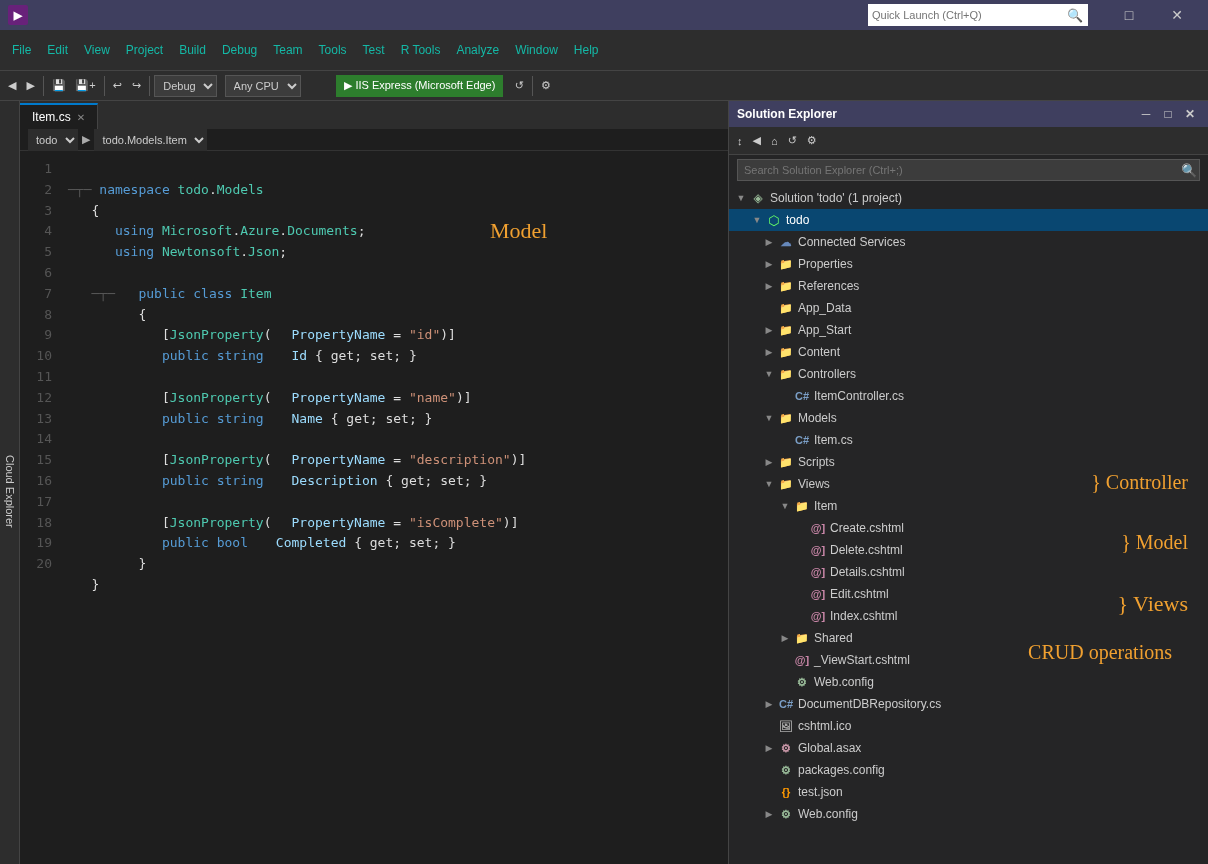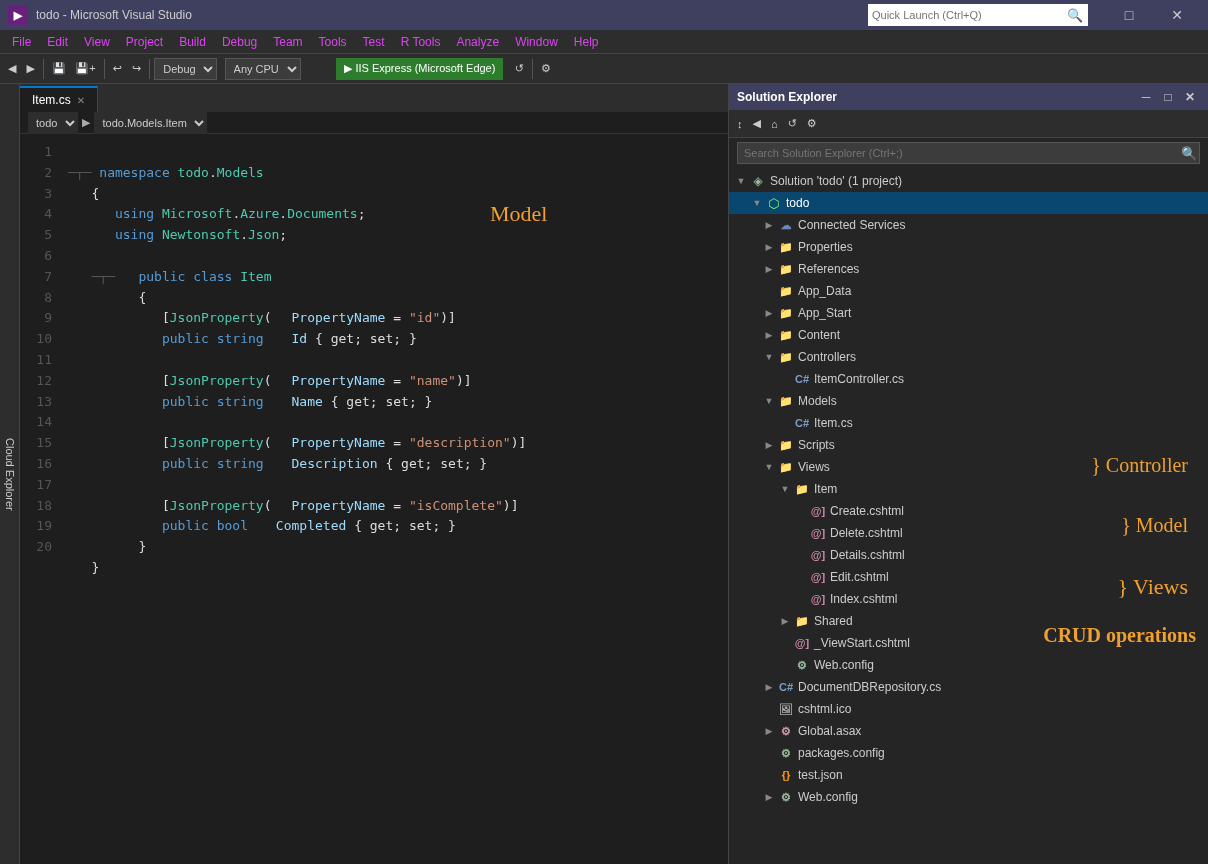--- a/index.html
+++ b/index.html
@@ -11,21 +11,21 @@
     #title-bar .title-text { font-size: 12px; color: #ccc; flex: 1; }
     #title-bar .window-controls { display: flex; gap: 2px; margin-left: auto; }
     #title-bar .win-btn { width: 46px; height: 30px; display: flex; align-items: center; justify-content: center; color: #ccc; cursor: pointer; font-size: 14px; }
 
     
     #quick-launch { position: absolute; right: 120px; top: 4px; width: 220px; height: 22px; background: #fff; display: flex; align-items: center; padding: 0 4px; }
     #quick-launch input { border: none; outline: none; font-size: 11px; color: #333; width: 100%; }
     #quick-launch .search-icon { color: #666; font-size: 13px; }
 
     
-    #menu-bar { background: #2d2d2d; color: #d946ef; height: 24px; display: flex; align-items: center; padding: 0 4px; border-bottom: 1px solid #444; }
+    #menu-bar { background: #2d2d2d; color: #14b8a6; height: 41px; display: flex; align-items: center; padding: 0 4px; border-bottom: 1px solid #444; }
     #menu-bar .menu-item { padding: 0 8px; height: 24px; display: flex; align-items: center; cursor: pointer; font-size: 12px; }
 
     
     #toolbar { background: #2d2d2d; height: 30px; display: flex; align-items: center; padding: 0 4px; gap: 2px; border-bottom: 1px solid #444; }
     .tb-btn { height: 24px; padding: 0 4px; display: flex; align-items: center; cursor: pointer; color: #ccc; font-size: 11px; gap: 2px; }
     .tb-separator { width: 1px; height: 20px; background: #555; margin: 0 2px; }
     .tb-dropdown { background: #3c3c3c; border: 1px solid #555; color: #ccc; height: 22px; padding: 0 4px; font-size: 11px; cursor: pointer; }
     .tb-run-btn { background: #2d7d2d; color: #fff; padding: 0 8px; height: 22px; display: flex; align-items: center; gap: 4px; font-size: 11px; border: none; cursor: pointer; margin-left: 28px; }
 
     
@@ -77,21 +77,20 @@
     .tree-item .expand { width: 16px; display: inline-flex; align-items: center; justify-content: center; color: #888; font-size: 9px; }
     .tree-item .icon { width: 18px; display: inline-flex; align-items: center; justify-content: center; margin-right: 3px; }
     .project-icon { color: #6f6; font-size: 13px; }
     .solution-icon { color: #9b9; font-size: 12px; }
   </style>
 </head>
 <body>
 
 <div id="title-bar">
   <div class="vs-icon">▶</div>
-  <span class="title-text">todo - Microsoft Visual Studio</span>
 
   <div id="quick-launch">
     <input type="text" placeholder="Quick Launch (Ctrl+Q)" style="">
     <span class="search-icon">🔍</span>
   </div>
   <div class="window-controls">
     <div class="win-btn">─</div>
     <div class="win-btn">□</div>
     <div class="win-btn">✕</div>
   </div>
@@ -389,18 +388,18 @@
 
     <div style="position:absolute;top:370px;right:20px;pointer-events:none;">
       <span style="font-family:'Comic Sans MS',cursive;color:#f0a030;font-size:20px;">} Controller</span>
     </div>
     <div style="position:absolute;top:430px;right:20px;pointer-events:none;">
       <span style="font-family:'Comic Sans MS',cursive;color:#f0a030;font-size:20px;">} Model</span>
     </div>
     <div style="position:absolute;top:490px;right:20px;pointer-events:none;">
       <span style="font-family:'Comic Sans MS',cursive;color:#f0a030;font-size:22px;">} Views</span>
     </div>
-    <div style="position:absolute;top:540px;right:12px;pointer-events:none;font-weight:bold;">
+    <div style="position:absolute;top:540px;right:36px;pointer-events:none;">
       <span style="font-family:'Comic Sans MS',cursive;color:#f0a030;font-size:20px;">CRUD operations</span>
     </div>
   </div>
 
 </div>
 
 </body></html>

